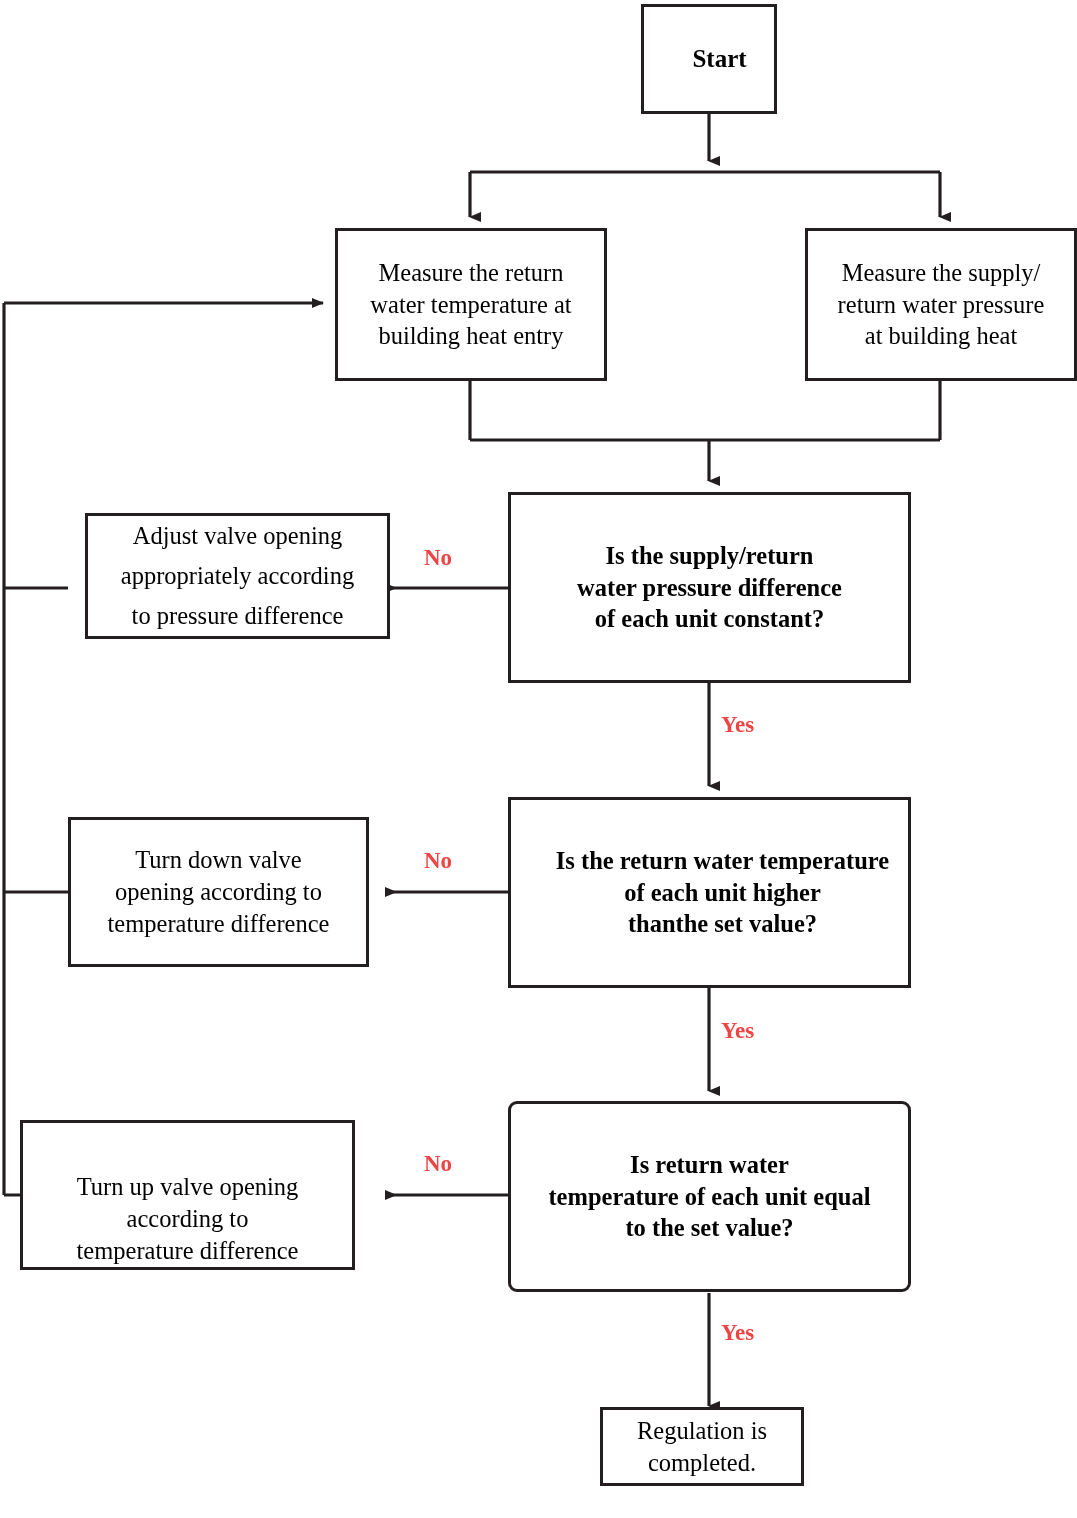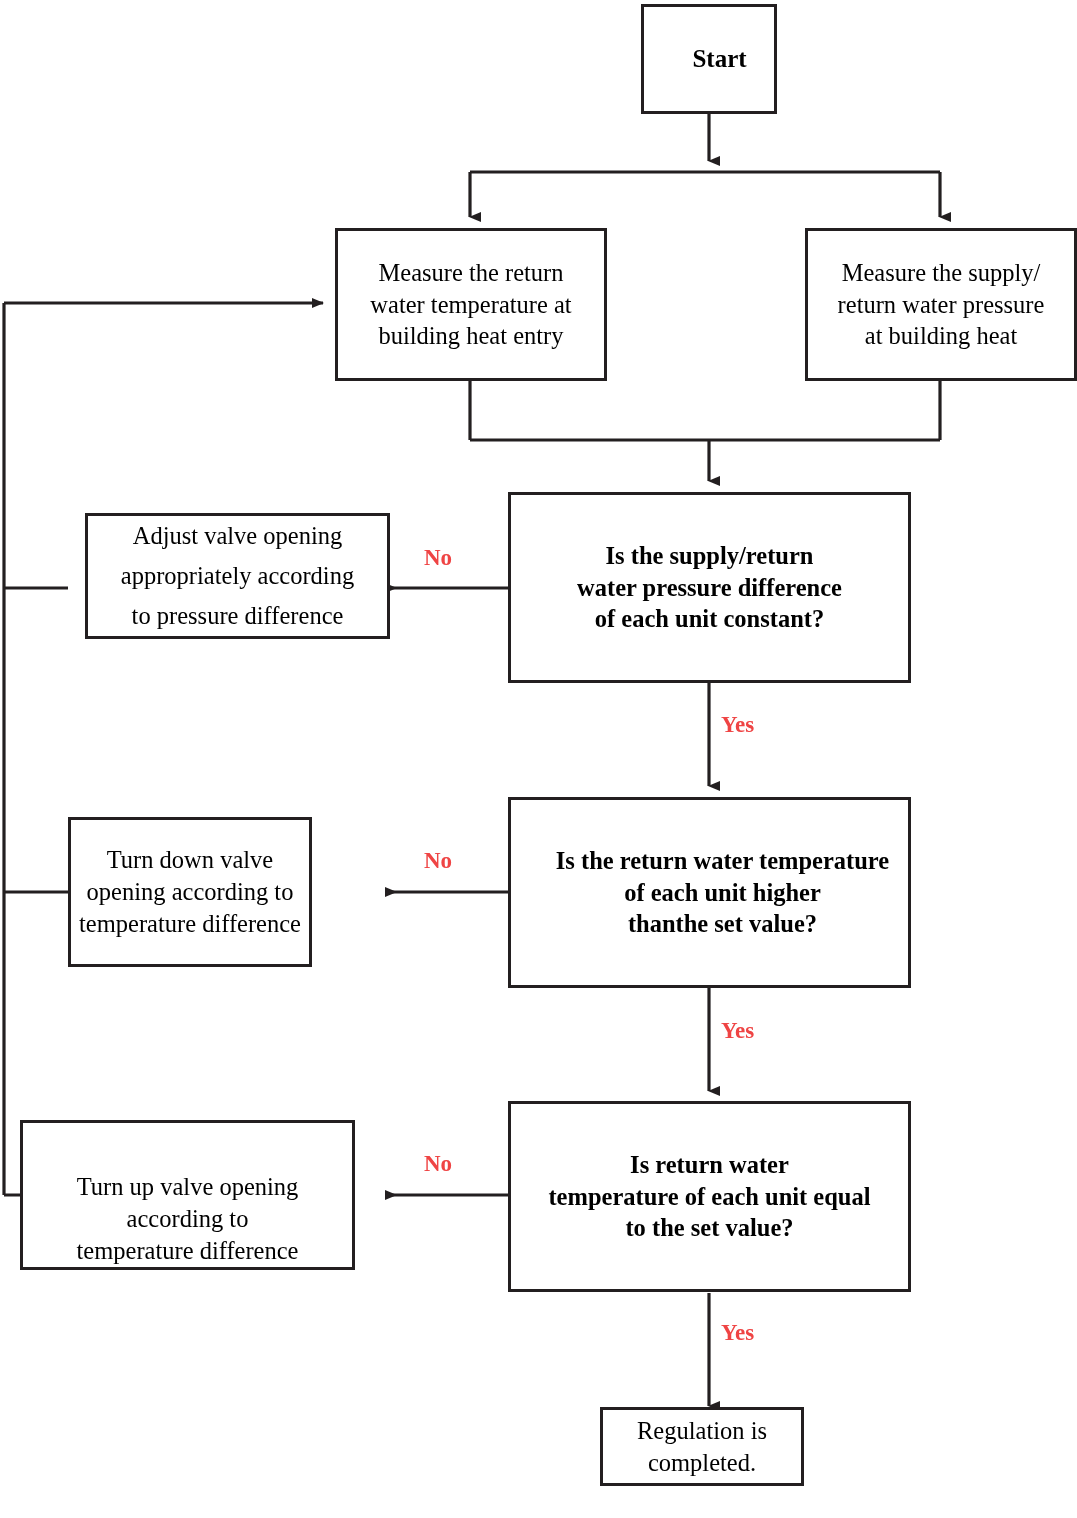--- a/index.html
+++ b/index.html
@@ -145,27 +145,27 @@
 appropriately according
 to pressure difference</span>
   </div>
 
   <div class="node-box" style="left:508px; top:797px; width:403px; height:191px;padding-left:26px;">
     <span class="node-text t-decision">Is the return water temperature
 of each unit higher
 thanthe set value?</span>
   </div>
 
-  <div class="node-box" style="left:68px; top:817px; width:244px; height:150px;">
+  <div class="node-box" style="left:68px; top:817px; width:301px; height:150px;">
     <span class="node-text t-process">Turn down valve
 opening according to
 temperature difference</span>
   </div>
 
-  <div class="node-box" style="left:508px; top:1101px; width:403px; height:191px;">
+  <div class="node-box" style="left:508px; top:1101px; width:403px; height:191px;border-radius:9px;">
     <span class="node-text t-decision">Is return water
 temperature of each unit equal
 to the set value?</span>
   </div>
 
   <div class="node-box" style="left:20px; top:1120px; width:335px; height:150px;align-items:flex-end;">
     <span class="node-text t-process">Turn up valve opening
 according to
 temperature difference</span>
   </div>

